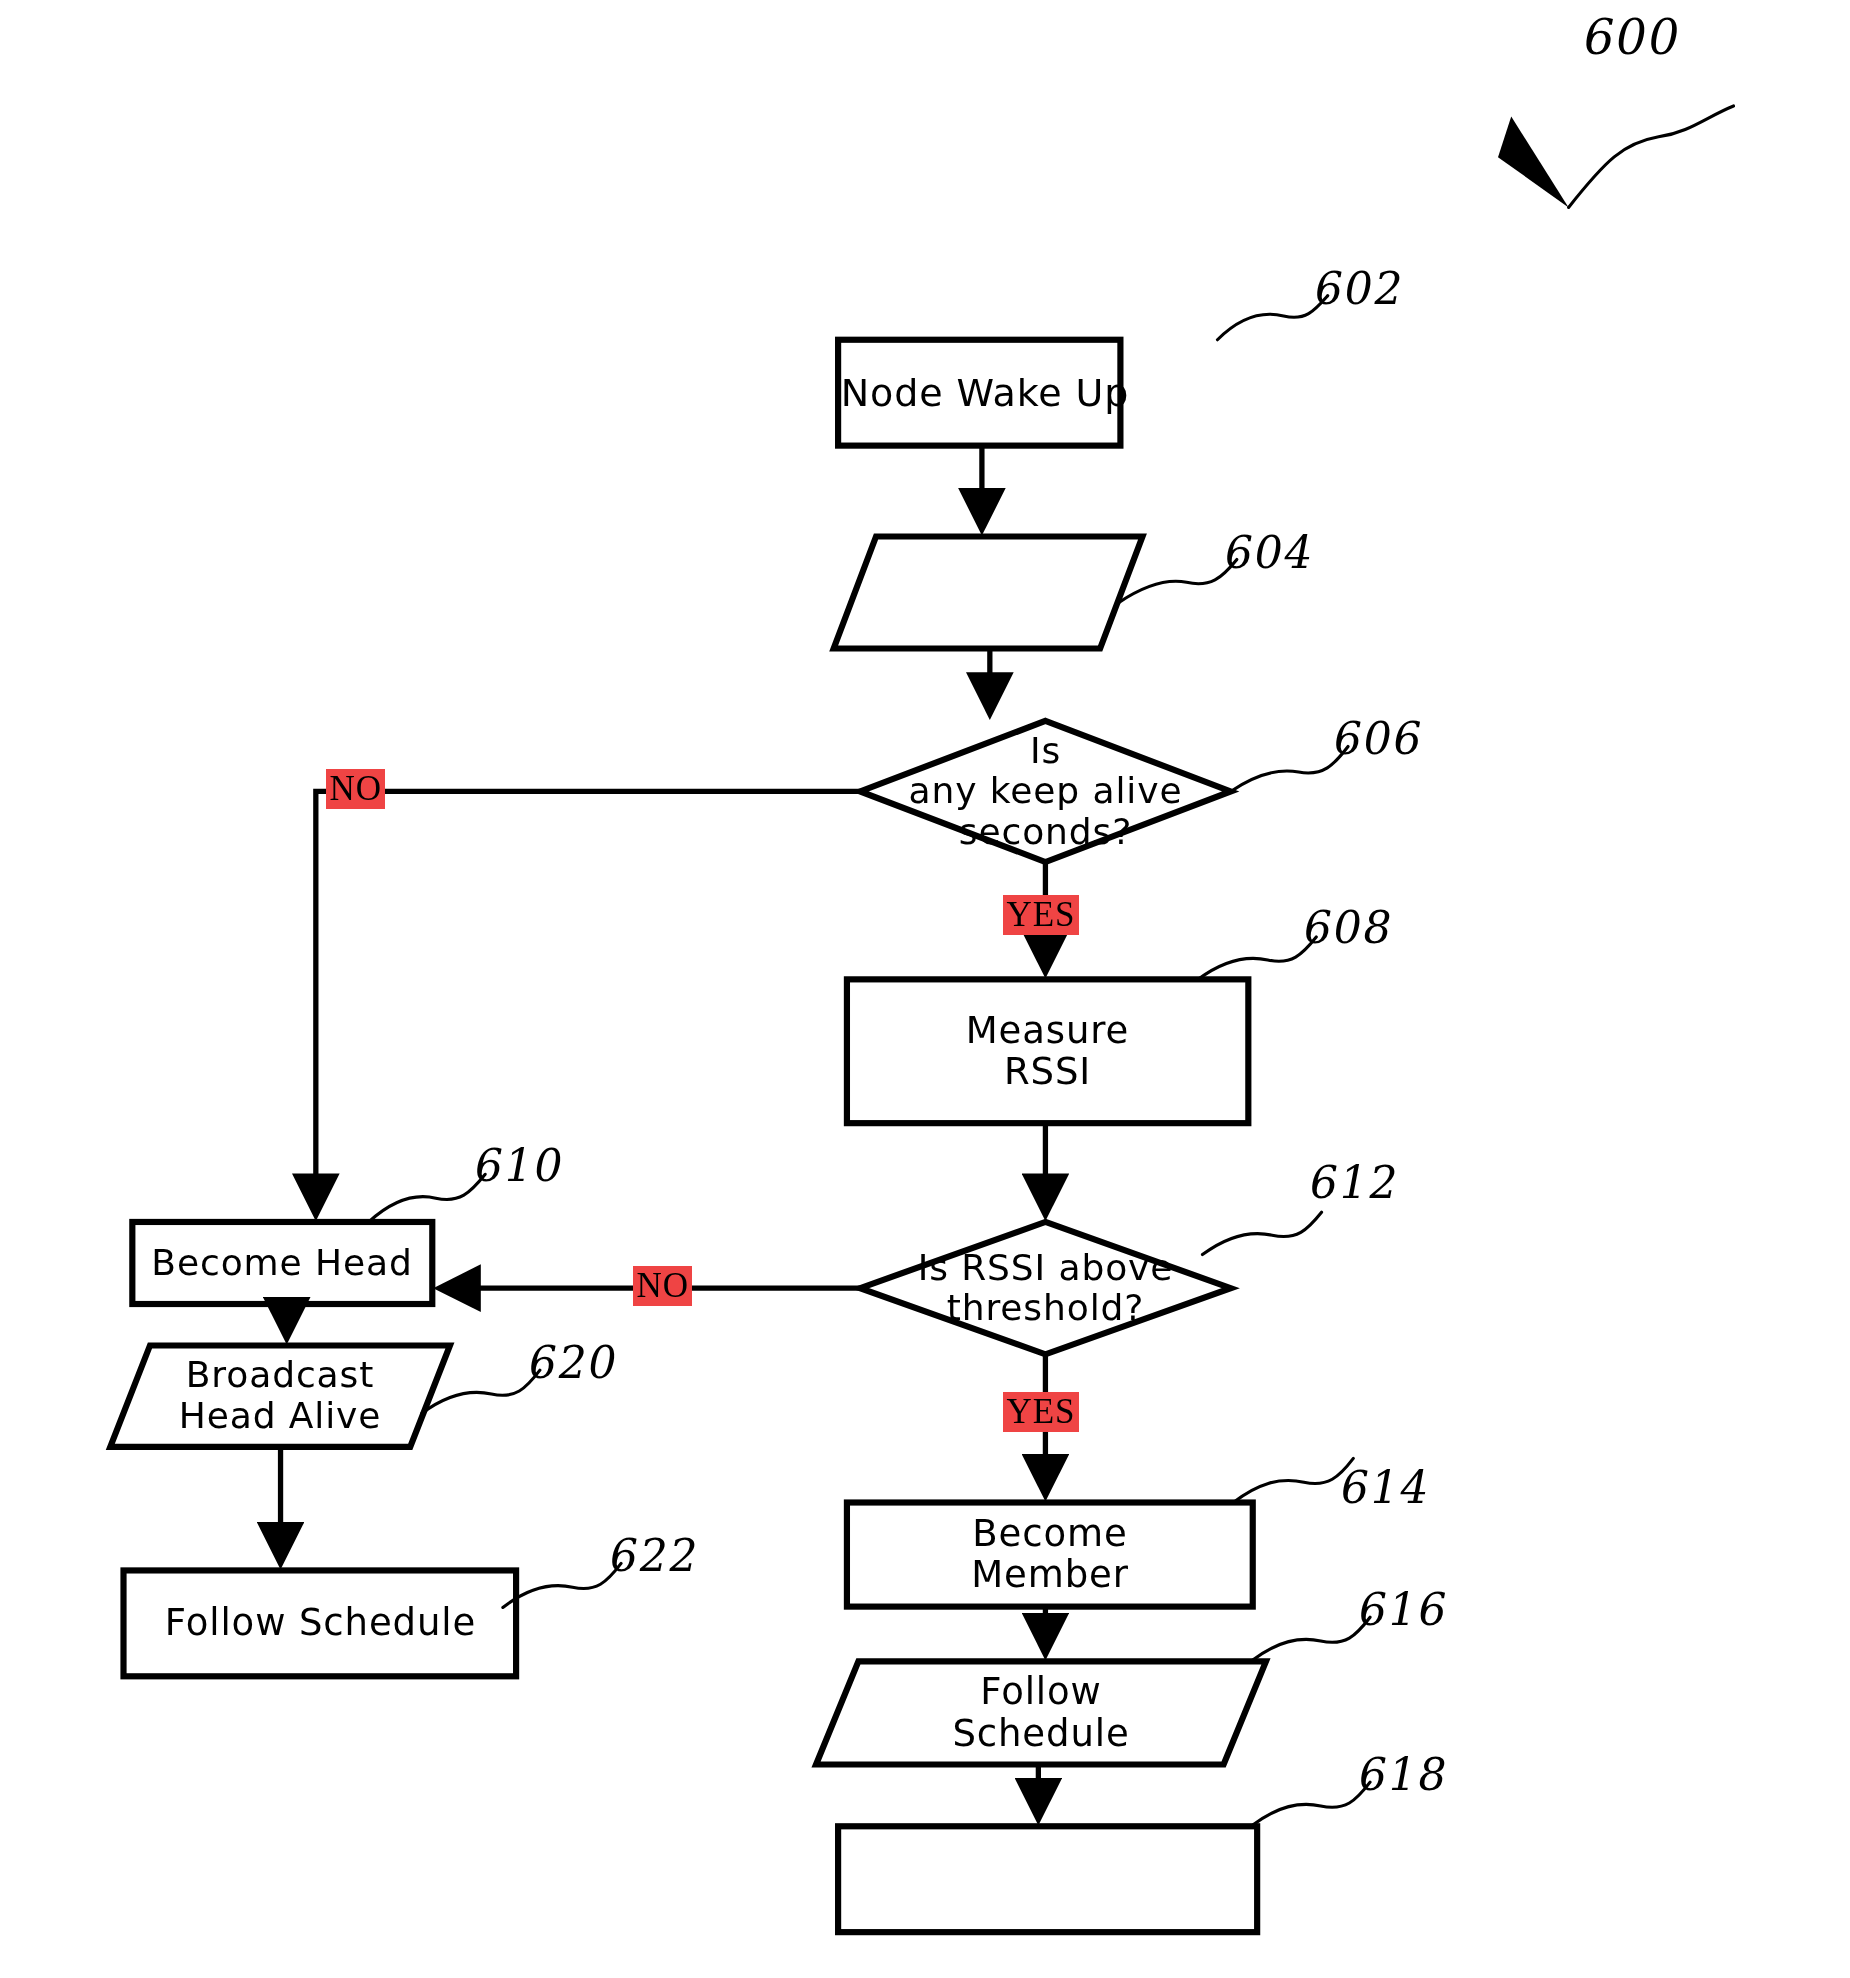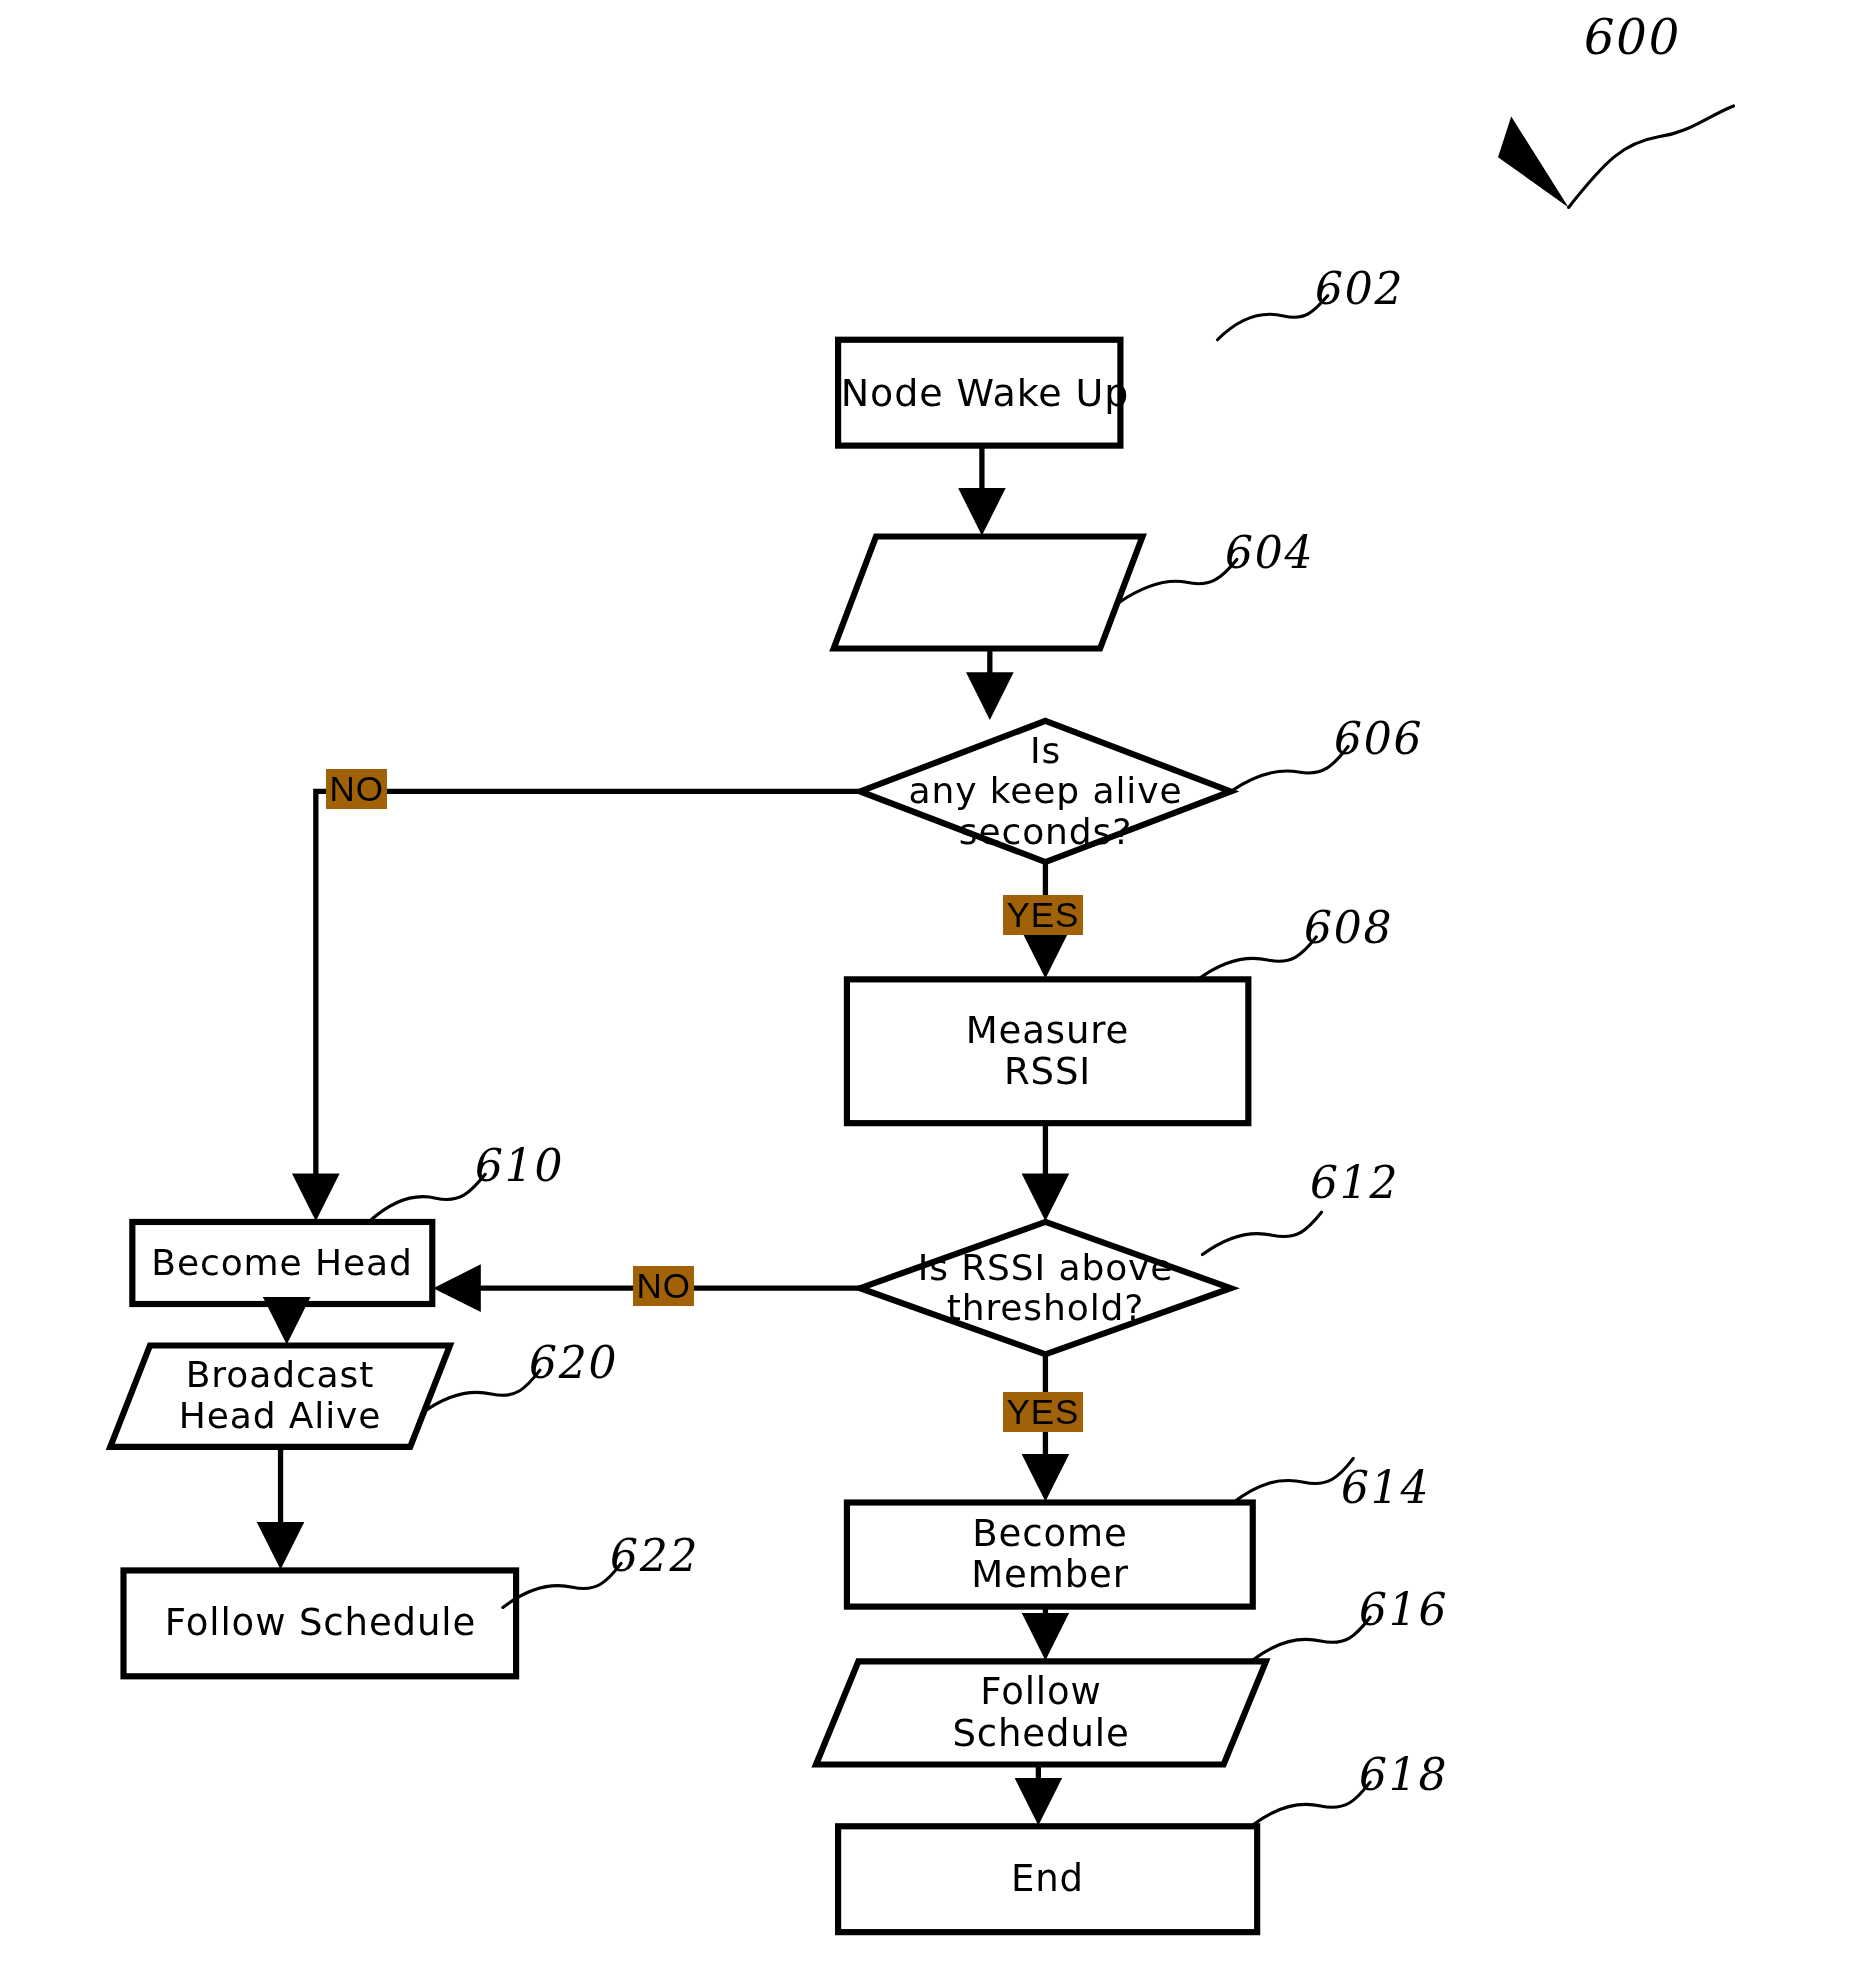--- a/index.html
+++ b/index.html
@@ -39,25 +39,25 @@
     font-style:italic;
     font-size:44px;
     letter-spacing:1.8px;
     white-space:nowrap;
   }
   .refnum.big{font-size:48px;}
 
   .edge-label{
     position:absolute;
     color:#000;
-    font-family:Liberation Sans, sans-serif;
+    font-family:Liberation Serif, serif;
     font-size:35px;
     letter-spacing:0.9px;
     white-space:nowrap;
-    background:#a16207;
+    background:#ef4444;
     padding:0 3.5px;
   }
 </style>
 </head>
 <body>
 
 <div id="figure">
 
   <svg viewBox="0 0 2097 2243" xmlns="http://www.w3.org/2000/svg">
     <defs>
@@ -164,23 +164,20 @@
   <div class="node-label" style="left:847px;top:1502px;width:406px;height:104px;font-size:37px;">
     <span class="ln">Become</span>
     <span class="ln">Member</span>
   </div>
 
   <div class="node-label" style="left:816px;top:1661px;width:450px;height:103px;font-size:37px;">
     <span class="ln">Follow</span>
     <span class="ln">Schedule</span>
   </div>
 
-  <div class="node-label" style="left:838px;top:1826px;width:419px;height:106px;font-size:37px;">
-    <span class="ln">End</span>
-  </div>
 
   <div class="node-label" style="left:110px;top:1345px;width:340px;height:101px;font-size:36px;">
     <span class="ln">Broadcast</span>
     <span class="ln">Head  Alive</span>
   </div>
 
   <div class="node-label" style="left:124px;top:1570px;width:393px;height:106px;font-size:37px;">
     <span class="ln">Follow  Schedule</span>
   </div>
 

